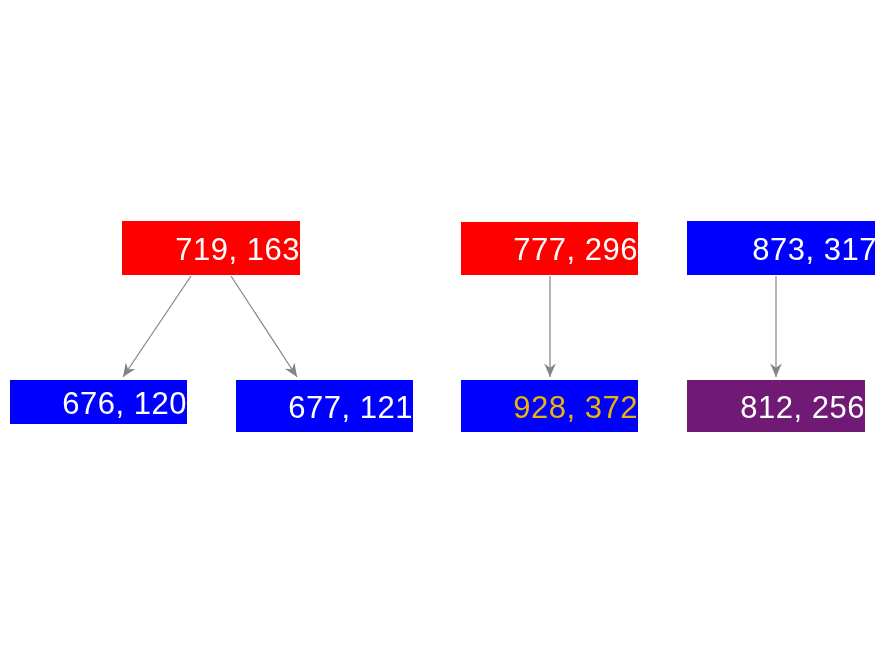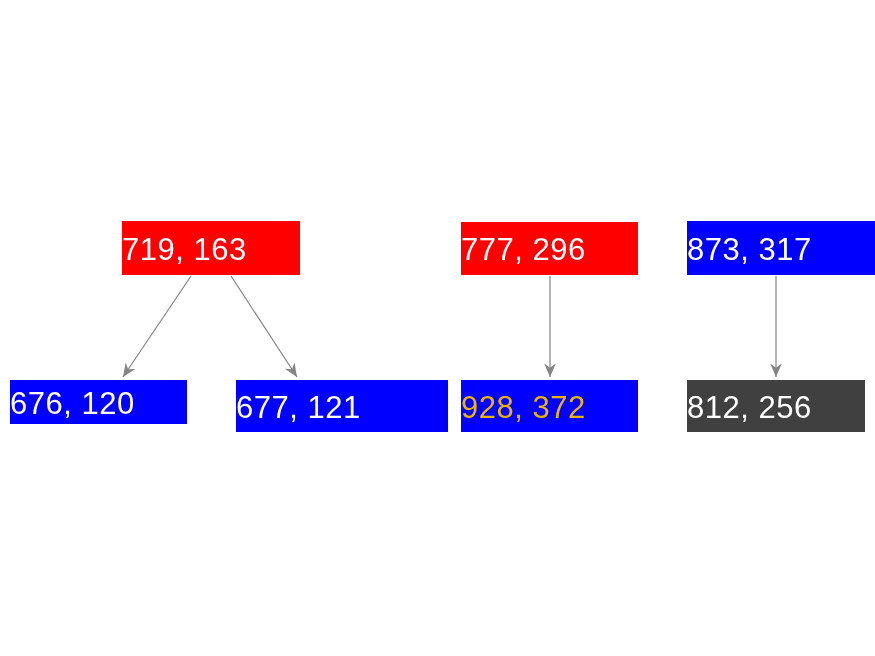--- a/index.html
+++ b/index.html
@@ -19,21 +19,21 @@
     left: 0;
     top: 0;
     width: 875px;
     height: 656px;
     pointer-events: none;
   }
   .node {
     position: absolute;
     display: flex;
     align-items: center;
-    justify-content: flex-start;
+    justify-content: flex-end;
     box-sizing: border-box;
   }
   .node .node-label {
     color: #ffffff;
     font-size: 31px;
     line-height: 1;
     white-space: nowrap;
     letter-spacing: 0.5px;
     padding-top: 2px;
   }
@@ -65,23 +65,23 @@
       </div>
       <div class="node" style="left: 461px; top: 222px; width: 177px; height: 53px; background: rgb(255, 0, 0);">
         <span class="node-label" style="color: rgb(255, 255, 255); font-size: 31px;">777, 296</span>
       </div>
       <div class="node" style="left: 687px; top: 221px; width: 190px; height: 54px; background: rgb(0, 0, 255);">
         <span class="node-label" style="color: rgb(255, 255, 255); font-size: 31px;">873, 317</span>
       </div>
       <div class="node" style="left: 10px; top: 380px; width: 177px; height: 44px; background: rgb(0, 0, 255);">
         <span class="node-label" style="color: rgb(255, 255, 255); font-size: 31px;">676, 120</span>
       </div>
-      <div class="node" style="left: 236px; top: 380px; width: 212px; height: 52px; background: rgb(0, 0, 255);">
+      <div class="node" style="left: 236px; top: 380px; width: 177px; height: 52px; background: rgb(0, 0, 255);">
         <span class="node-label" style="color: rgb(255, 255, 255); font-size: 31px;">677, 121</span>
       </div>
       <div class="node" style="left: 461px; top: 380px; width: 177px; height: 52px; background: rgb(0, 0, 255);">
         <span class="node-label" style="color: #eab308; font-size: 31px;">928, 372</span>
       </div>
-      <div class="node" style="left: 687px; top: 380px; width: 178px; height: 52px; background: #404040;">
+      <div class="node" style="left: 687px; top: 380px; width: 178px; height: 52px; background: #701a75;">
         <span class="node-label" style="color: rgb(255, 255, 255); font-size: 31px;">812, 256</span>
       </div>
     </div>
 </div>
 
 </body></html>

